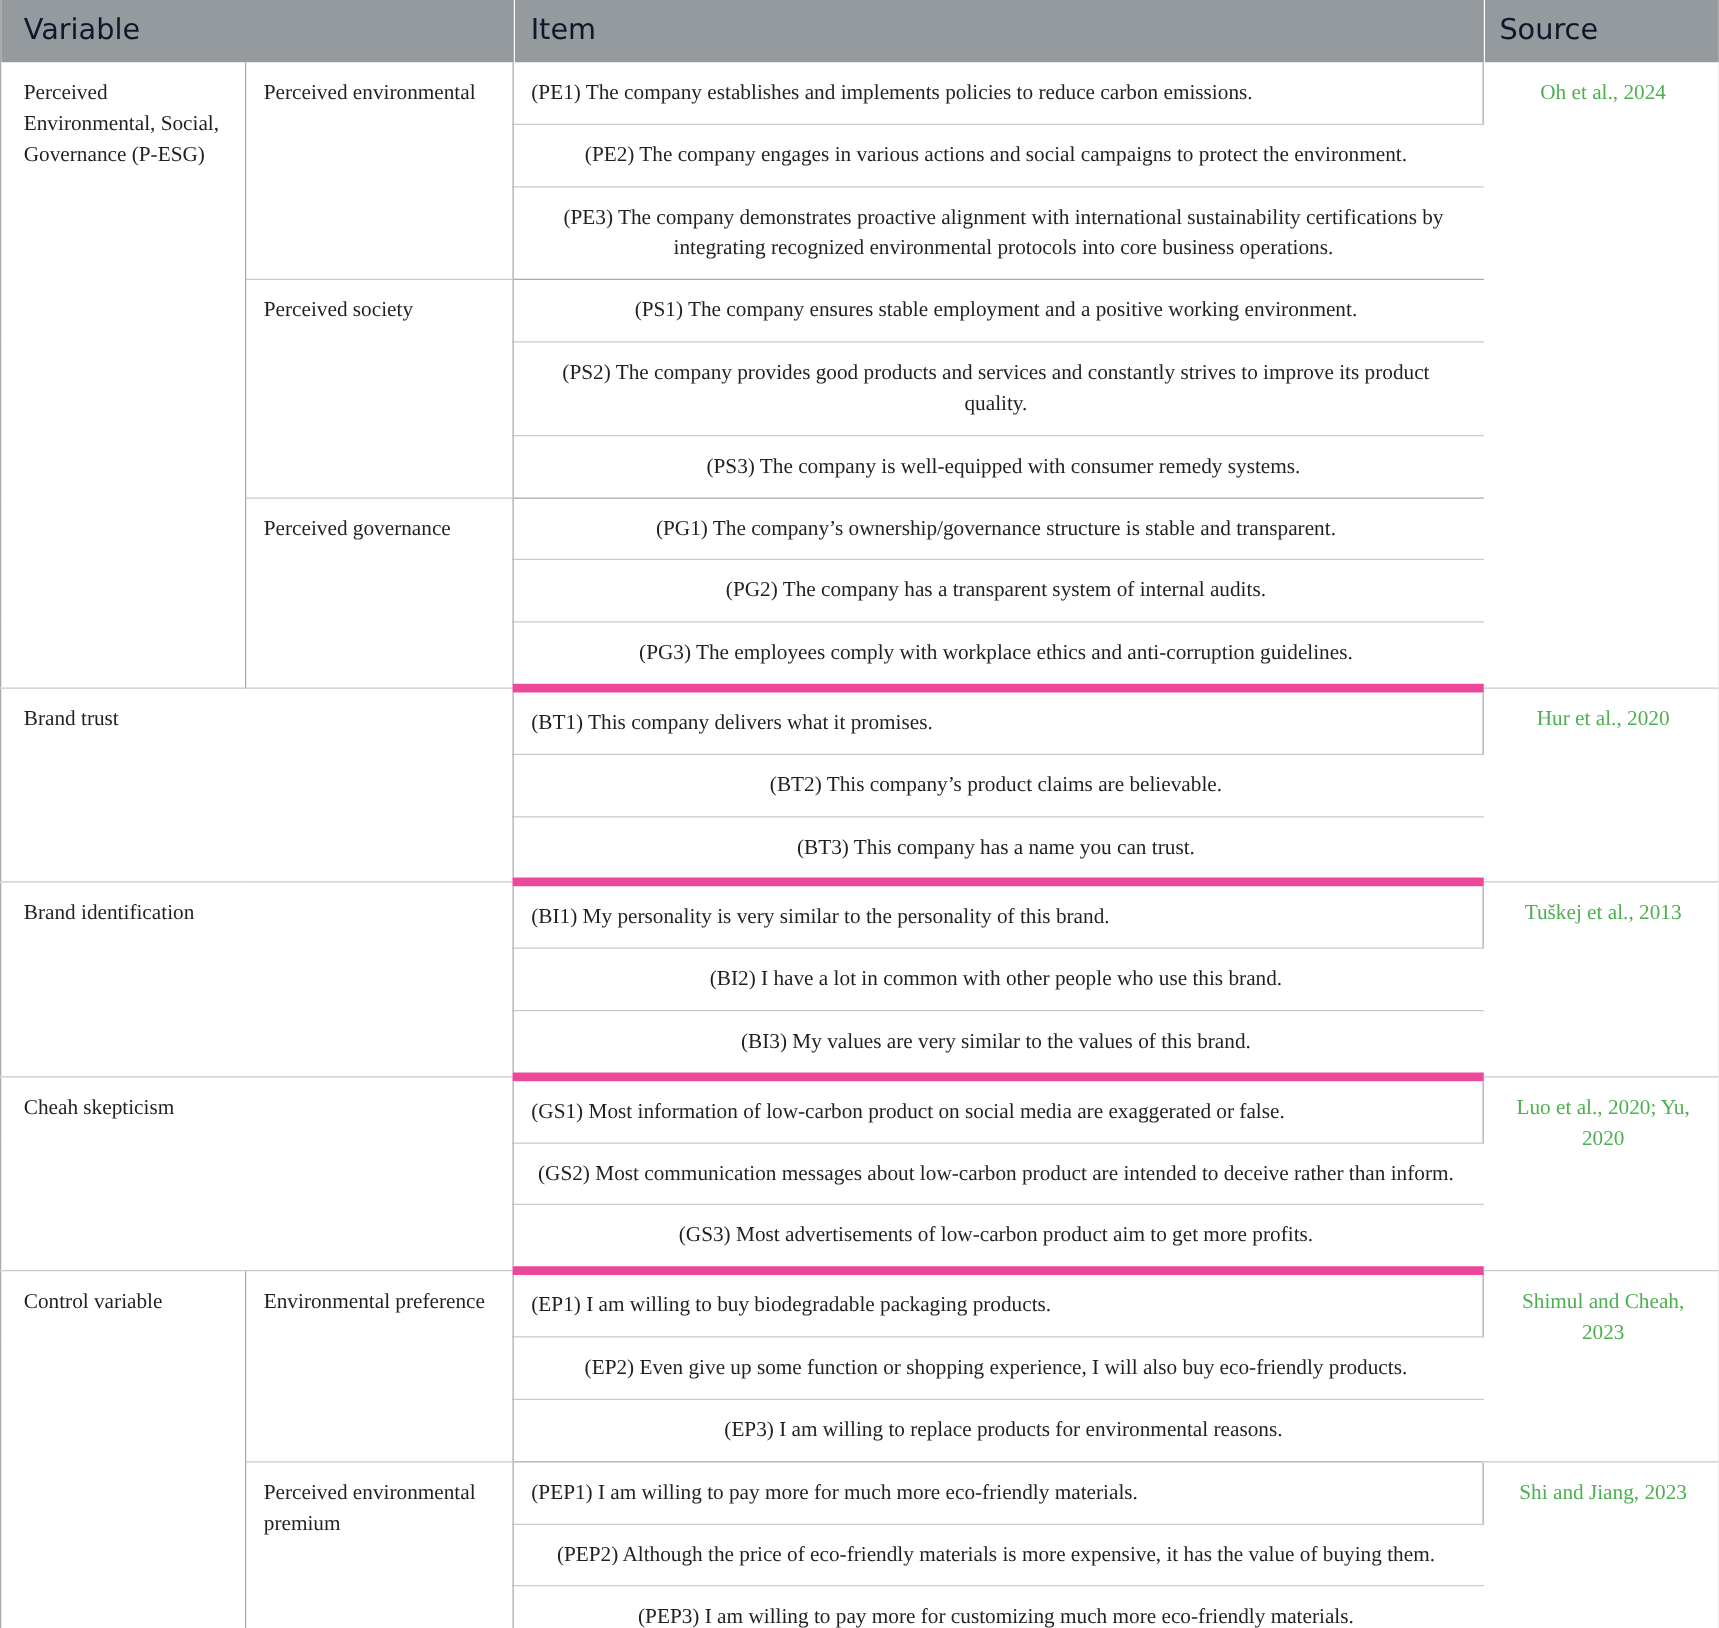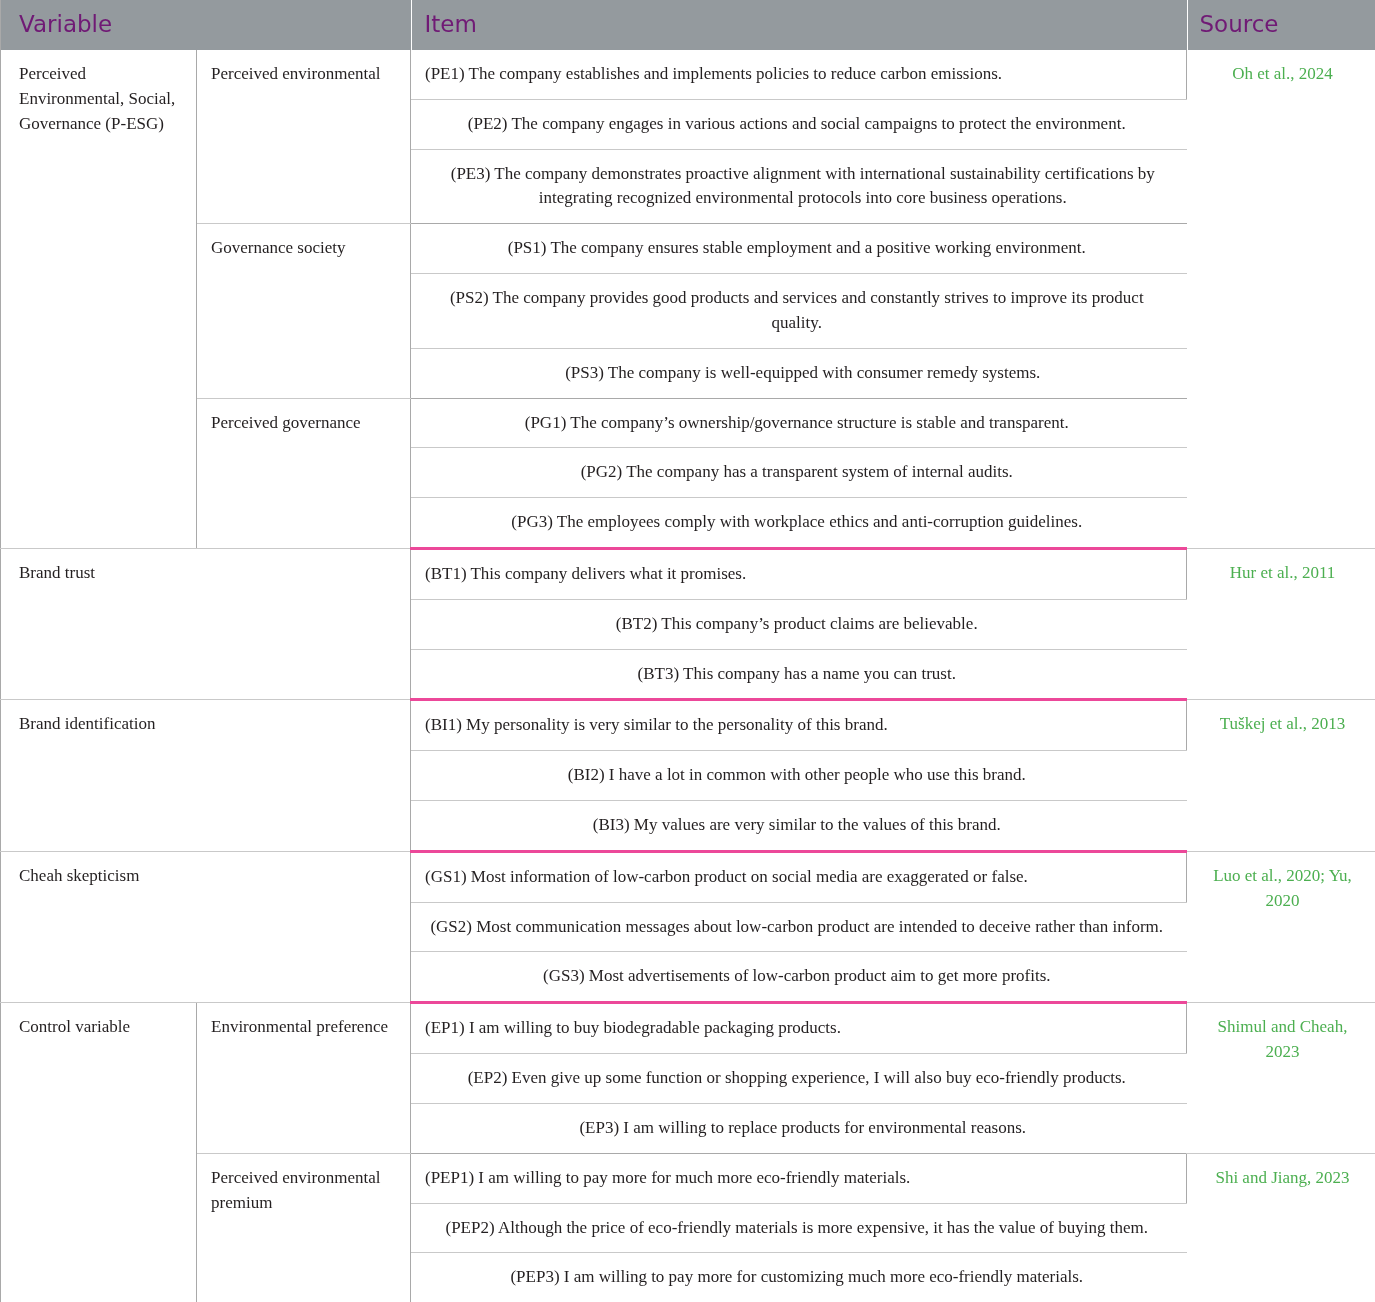--- a/index.html
+++ b/index.html
@@ -18,21 +18,21 @@
     table-layout: fixed;
   }
   #measure-table col.c-var    { width: 196px; }
   #measure-table col.c-sub    { width: 214px; }
   #measure-table col.c-item   { width: 776px; }
   #measure-table col.c-source { width: 189px; }
 
   
   thead th {
     background: #949a9e;
-    color: #701a75;
+    color: #0f172a;
     font-family: "DejaVu Sans", "Liberation Sans", sans-serif;
     font-weight: 400;
     font-size: 23px;
     text-align: left;
     padding: 8px 0 10px 18px;
     height: 32px;
     vertical-align: middle;
     border: none;
   }
   thead th.h-item { padding-left: 14px; }
@@ -64,21 +64,21 @@
     padding-right: 18px;
   }
   tbody td.source-cell {
     padding-left: 13px;
     padding-right: 10px;
     color: #4caf50;
     border-right: 1px solid #a9a9a9;
   }
   
   tbody tr.group-end > td {
-    border-bottom: 3px solid #ec4899;
+    border-bottom: 7px solid #ec4899;
   }
   tbody tr.sub-end > td.item-cell {
     border-bottom: 1px solid #a9a9a9;
     padding-left: 26px;
   }
   
   #measure-table {
     border-left: 1px solid #a9a9a9;
     border-right: 1px solid #a9a9a9;
     border-bottom: 1px solid #a9a9a9;
@@ -110,21 +110,21 @@
         <td class="item-cell">(PE1) The company establishes and implements policies to reduce carbon emissions.</td>
         <td class="source-cell" rowspan="9">Oh et al., 2024</td>
       </tr>
       <tr>
         <td class="item-cell">(PE2) The company engages in various actions and social campaigns to protect the environment.</td>
       </tr>
       <tr class="sub-end">
         <td class="item-cell">(PE3) The company demonstrates proactive alignment with international sustainability certifications by integrating recognized environmental protocols into core business operations.</td>
       </tr>
       <tr>
-        <td class="sub-cell" rowspan="3">Governance society</td>
+        <td class="sub-cell" rowspan="3">Perceived society</td>
         <td class="item-cell">(PS1) The company ensures stable employment and a positive working environment.</td>
       </tr>
       <tr>
         <td class="item-cell">(PS2) The company provides good products and services and constantly strives to improve its product quality.</td>
       </tr>
       <tr class="sub-end">
         <td class="item-cell">(PS3) The company is well-equipped with consumer remedy systems.</td>
       </tr>
       <tr>
         <td class="sub-cell" rowspan="3">Perceived governance</td>
@@ -132,21 +132,21 @@
       </tr>
       <tr>
         <td class="item-cell">(PG2) The company has a transparent system of internal audits.</td>
       </tr>
       <tr class="group-end">
         <td class="item-cell">(PG3) The employees comply with workplace ethics and anti-corruption guidelines.</td>
       </tr>
       <tr>
         <td class="var-cell" rowspan="3" colspan="2">Brand trust</td>
         <td class="item-cell">(BT1) This company delivers what it promises.</td>
-        <td class="source-cell" rowspan="3">Hur et al., 2011</td>
+        <td class="source-cell" rowspan="3">Hur et al., 2020</td>
       </tr>
       <tr>
         <td class="item-cell">(BT2) This company’s product claims are believable.</td>
       </tr>
       <tr class="group-end">
         <td class="item-cell">(BT3) This company has a name you can trust.</td>
       </tr>
       <tr>
         <td class="var-cell" rowspan="3" colspan="2">Brand identification</td>
         <td class="item-cell">(BI1) My personality is very similar to the personality of this brand.</td>

